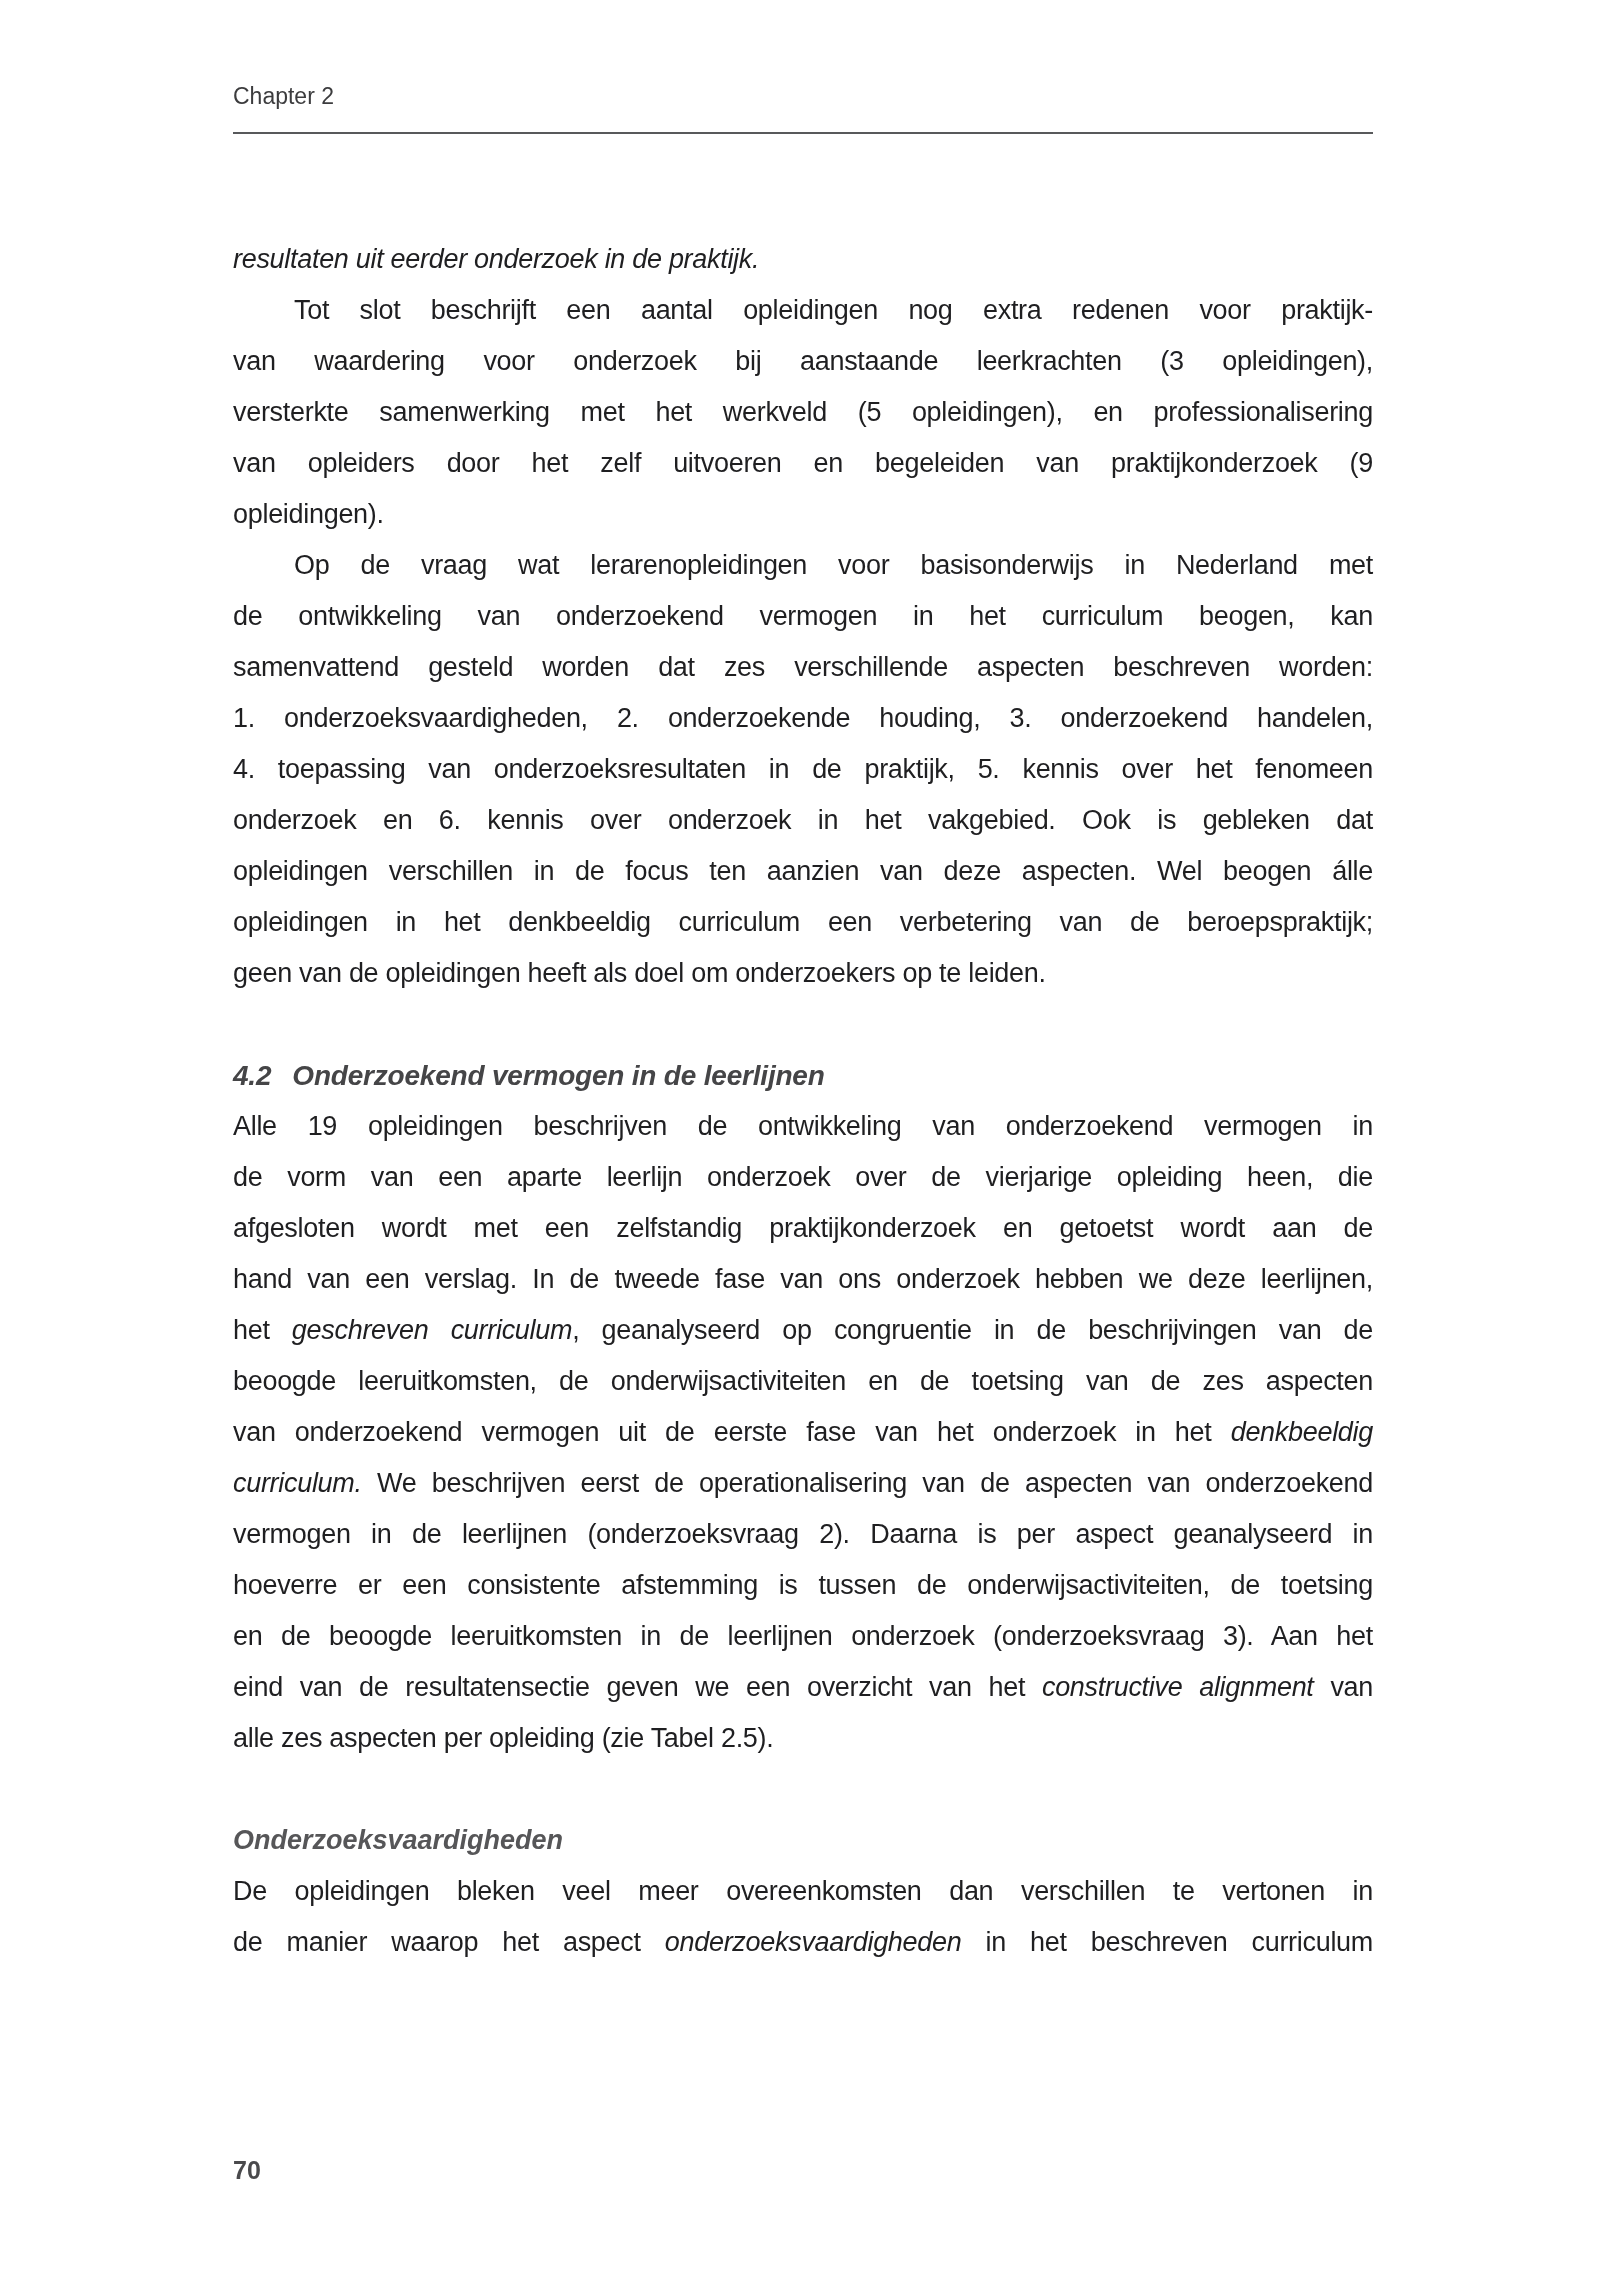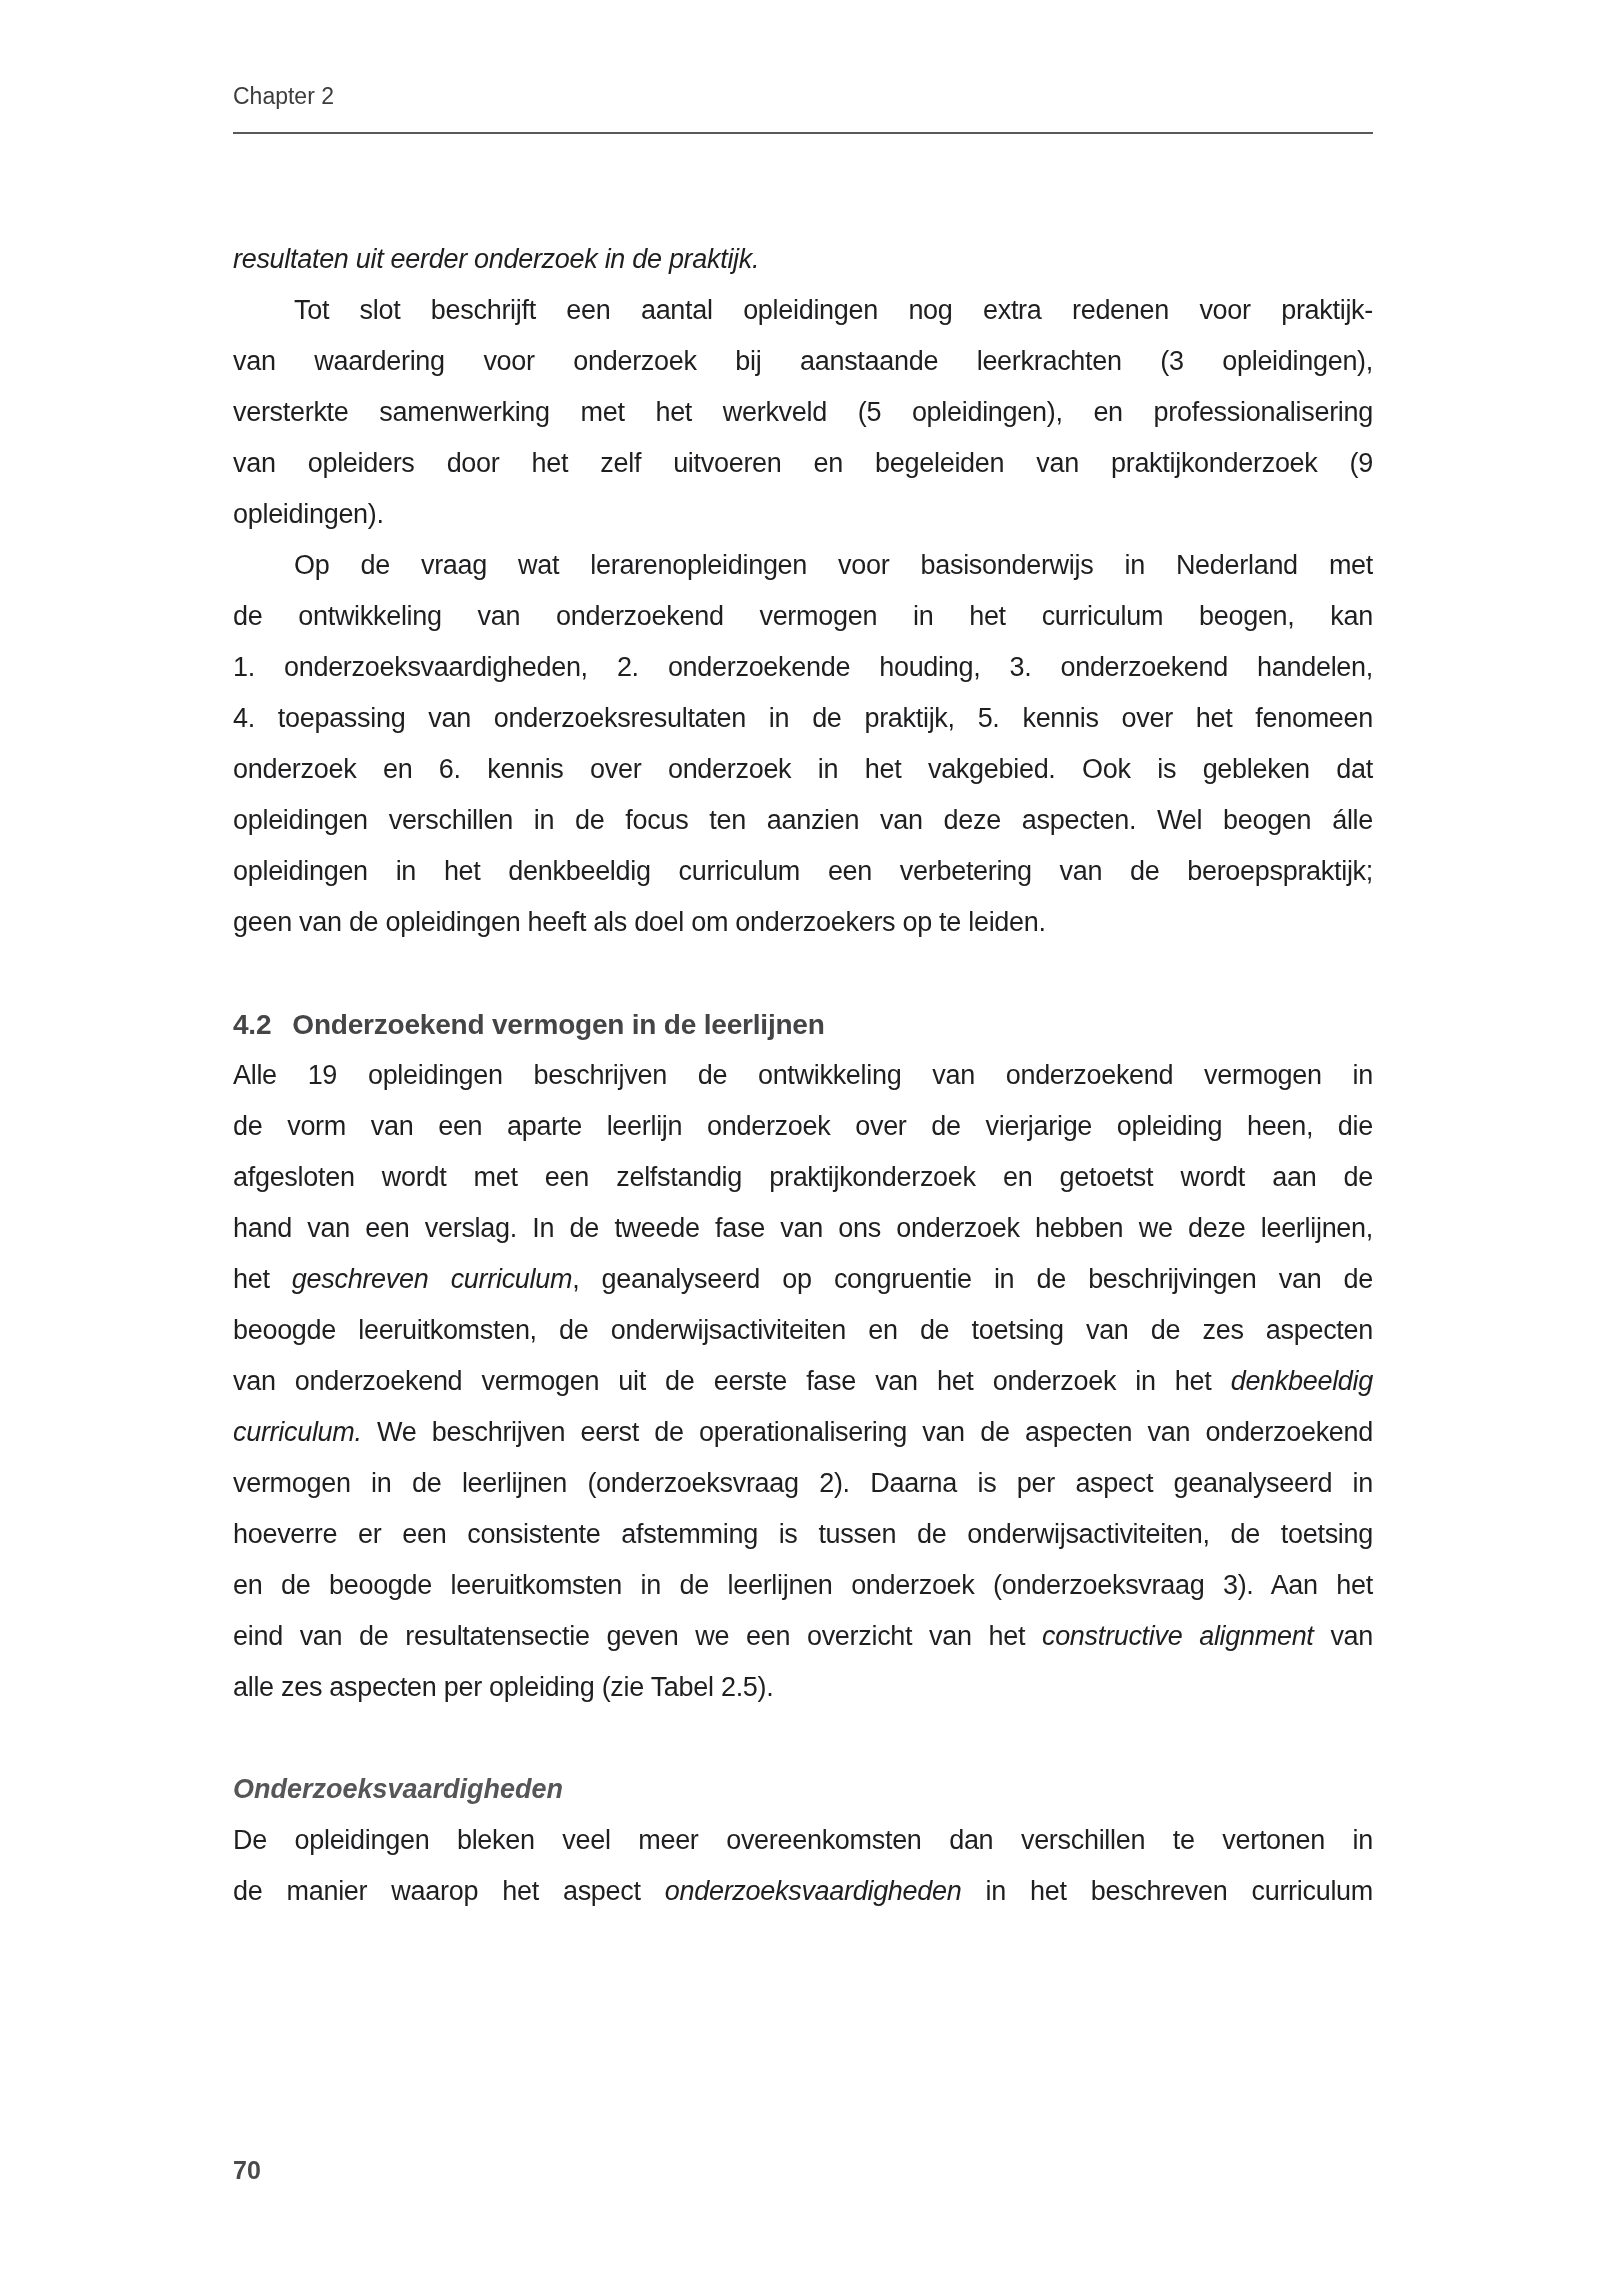--- a/index.html
+++ b/index.html
@@ -28,20 +28,21 @@
   .line, .blank, .heading, .subheading { height:var(--lh); line-height:var(--lh); }
   .line { text-align:justify; text-align-last:justify; }
   .line.last { text-align-last:left; }
   .line.indent { padding-left:61px; }
   .it { font-style:italic; }
 
   .heading {
     font-weight:bold; font-size:28px; letter-spacing:-0.2px;
     color:var(--heading-text,#454547);
     text-align:left;
+    font-style:italic;
   }
   .hnum { margin-right:21px; }
 
   .subheading {
     font-style:italic; font-weight:600; font-size:27px; letter-spacing:0;
     color:var(--subheading-text,#565658);
     text-align:left;
   }
 
   .pagenum {
@@ -62,20 +63,21 @@
   <main class="column" id="text-column">
       <div class="para">
         <div class="line last"><span class="it">resultaten uit eerder onderzoek in de praktijk.</span></div>
         <div class="line indent"><span class="rm">Tot slot beschrijft een aantal opleidingen nog extra redenen voor praktijk-</span></div>
         <div class="line"><span class="rm">van waardering voor onderzoek bij aanstaande leerkrachten (3 opleidingen),</span></div>
         <div class="line"><span class="rm">versterkte samenwerking met het werkveld (5 opleidingen), en professionalisering</span></div>
         <div class="line"><span class="rm">van opleiders door het zelf uitvoeren en begeleiden van praktijkonderzoek (9</span></div>
         <div class="line last"><span class="rm">opleidingen).</span></div>
         <div class="line indent"><span class="rm">Op de vraag wat lerarenopleidingen voor basisonderwijs in Nederland met</span></div>
         <div class="line"><span class="rm">de ontwikkeling van onderzoekend vermogen in het curriculum beogen, kan</span></div>
+        <div class="line"><span class="rm">samenvattend gesteld worden dat zes verschillende aspecten beschreven worden:</span></div>
         <div class="line"><span class="rm">1. onderzoeksvaardigheden, 2. onderzoekende houding, 3. onderzoekend handelen,</span></div>
         <div class="line"><span class="rm">4. toepassing van onderzoeksresultaten in de praktijk, 5. kennis over het fenomeen</span></div>
         <div class="line"><span class="rm">onderzoek en 6. kennis over onderzoek in het vakgebied. Ook is gebleken dat</span></div>
         <div class="line"><span class="rm">opleidingen verschillen in de focus ten aanzien van deze aspecten. Wel beogen álle</span></div>
         <div class="line"><span class="rm">opleidingen in het denkbeeldig curriculum een verbetering van de beroepspraktijk;</span></div>
         <div class="line last"><span class="rm">geen van de opleidingen heeft als doel om onderzoekers op te leiden.</span></div>
       </div>
       <div class="blank"></div>
       <div class="heading"><span class="hnum">4.2</span><span class="htitle">Onderzoekend vermogen in de leerlijnen</span></div>
       <div class="para">

